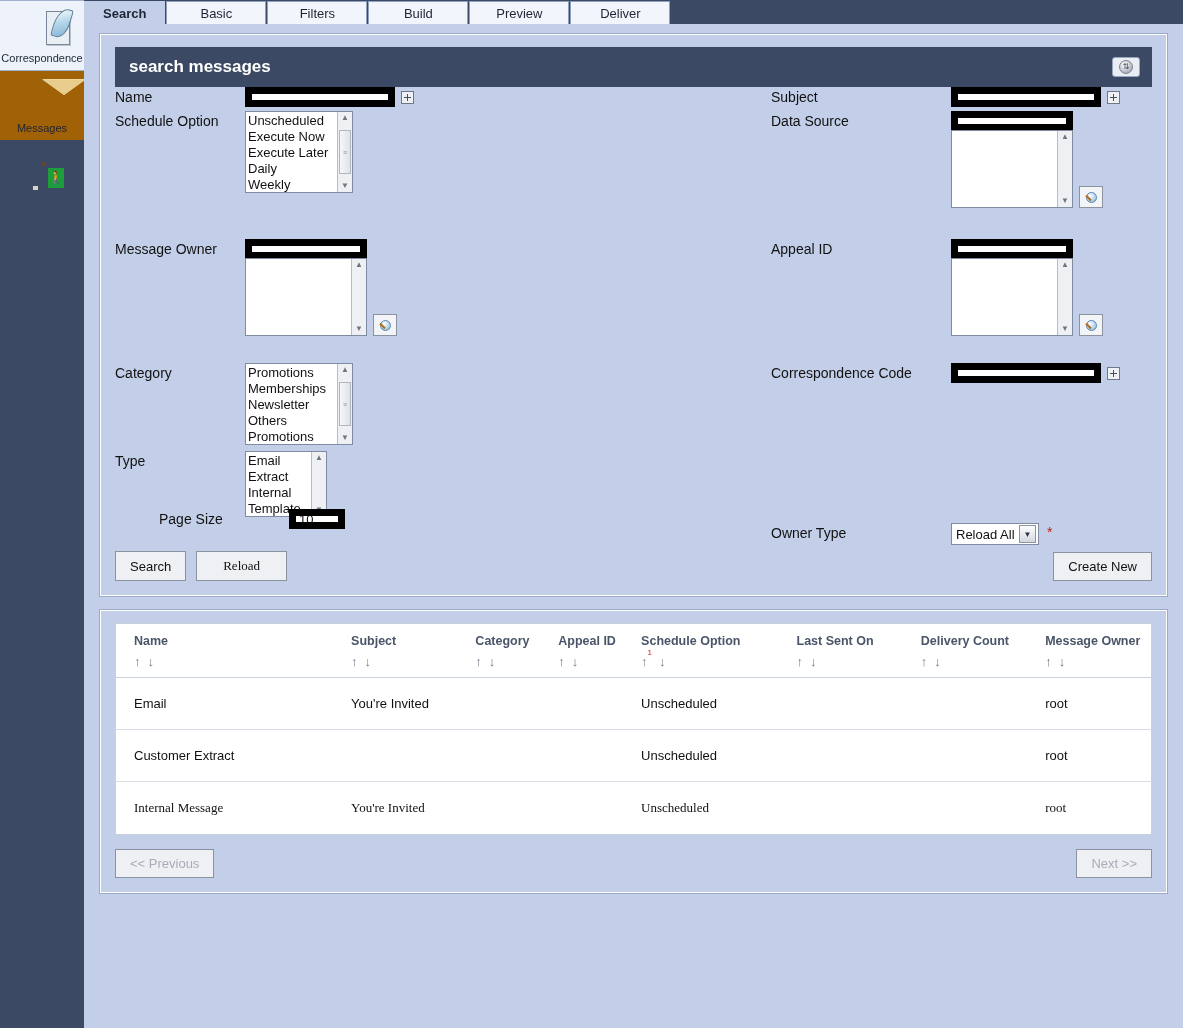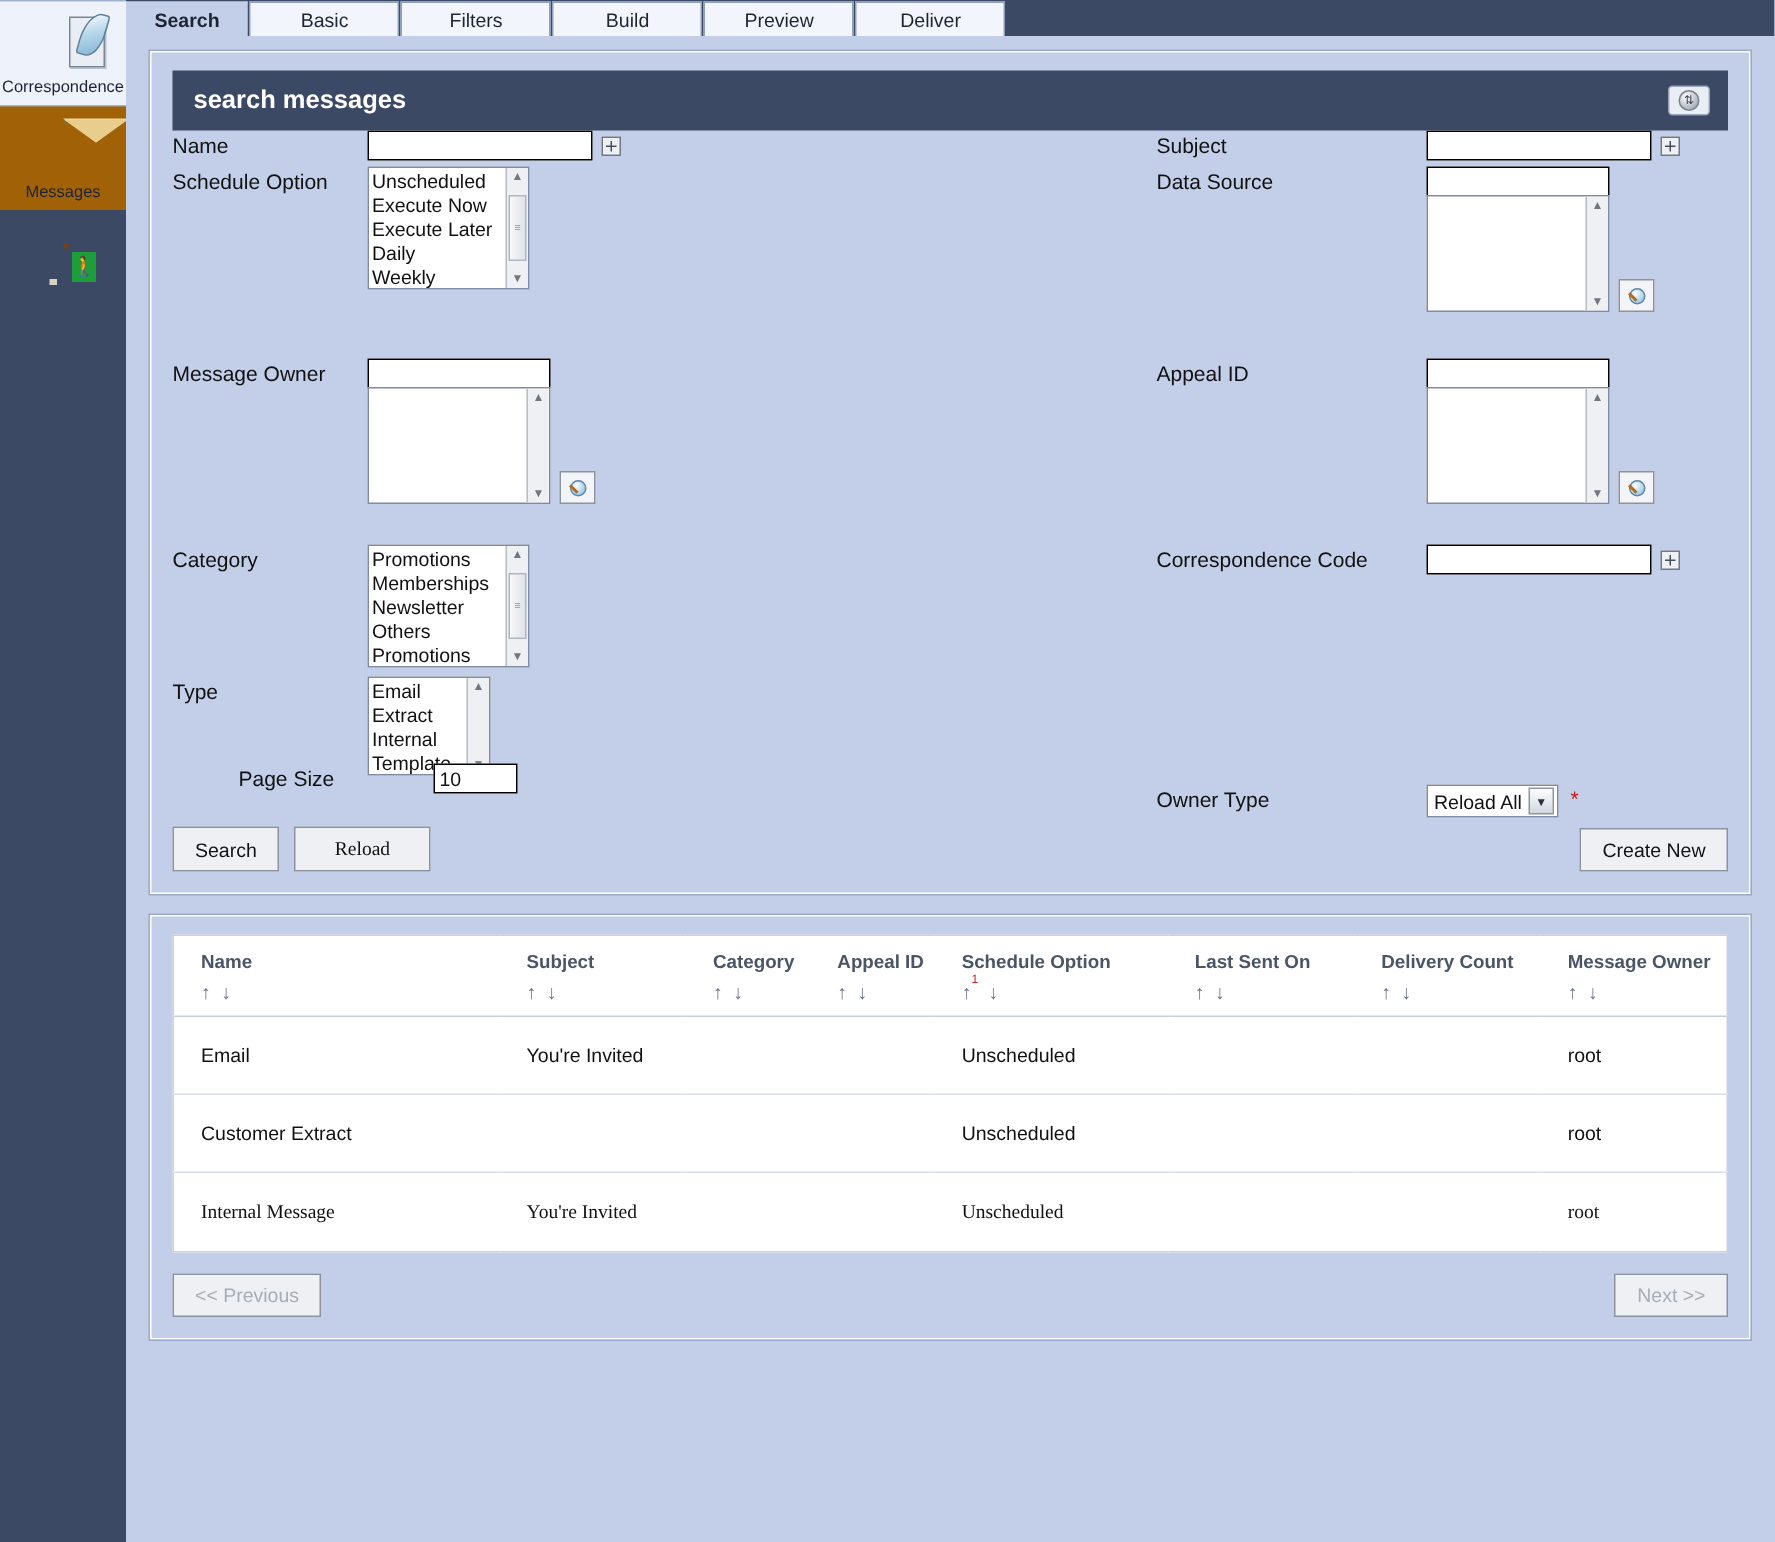--- a/index.html
+++ b/index.html
@@ -135,21 +135,21 @@
   }
 
   
   .form-wrap{ padding:14px 14px 12px 14px; position:relative; height:508px; }
 
   .frow{ position:absolute; display:flex; align-items:flex-start; }
   .flabel{ font-size:14px; color:#111; padding-top:2px; }
   .fctl{ display:flex; align-items:flex-start; }
 
   .ti{
-    height:20px; border:1px solid #000000; background:#fff;
+    height:20px; border:7px solid #000000; background:#fff;
     font-family:"Liberation Sans", sans-serif; font-size:13px;
     padding:1px 3px; color:#111;
   }
   .ti.w150{ width:150px; }
   .ti.w122{ width:122px; }
   .ti.w56 { width:56px; }
 
   .plus{
     width:13px; height:13px; margin-left:6px; margin-top:4px;
     border:1px solid #6f7887; background:#eef0f4;

